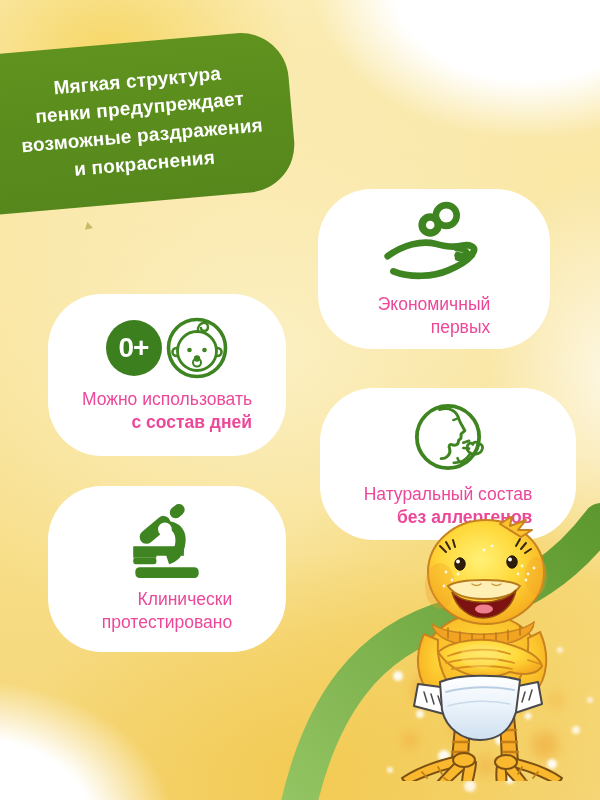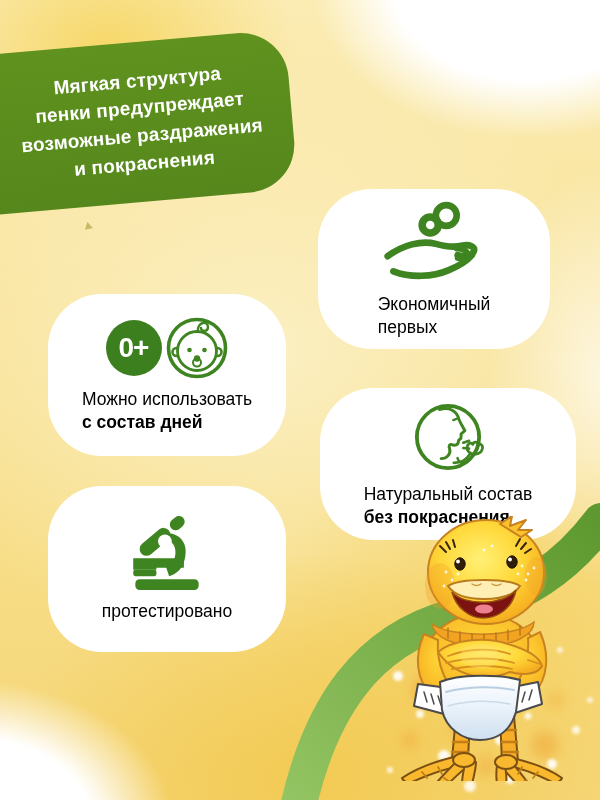--- a/index.html
+++ b/index.html
@@ -33,21 +33,21 @@
     text-align:center;letter-spacing:.2px;}
   
   .card{
     position:absolute;background:#ffffff;border-radius:54px;
     display:flex;flex-direction:column;align-items:center;justify-content:center;
   }
   .card-economy {left:318px;top:189px;width:232px;height:160px;}
   .card-age     {left:48px; top:294px;width:238px;height:162px;}
   .card-natural {left:320px;top:388px;width:256px;height:152px;}
   .card-clinical{left:48px; top:486px;width:238px;height:166px;}
-  .card-text{color:#000000;font-size:17.5px;line-height:1.3;text-align:left;margin-top:8px;}
+  .card-text{color:#ec4899;font-size:17.5px;line-height:1.3;text-align:right;margin-top:8px;}
   .card-text .b{font-weight:bold;}
   .icon-row{display:flex;align-items:center;gap:3px;}
   .age-badge{
     width:56px;height:56px;border-radius:50%;background:#3c7f1e;color:#fff;
     font-weight:bold;font-size:28px;display:flex;align-items:center;justify-content:center;
     letter-spacing:-1px;
   }
   .chick{position:absolute;left:388px;top:516px;}
   .stray{
     position:absolute;left:86px;top:223px;width:0;height:0;opacity:.55;
@@ -154,37 +154,38 @@
       <path d="M28 10 C38 7 44 12 46 18 C47 22 50 26 52 30 L48.5 33 C48 34.5 49 36 48 37.5 C47 38.5 45.8 38.5 45.8 40.5 C45.8 43.5 42.5 44.5 39.5 43.3 C37.5 42.6 36.5 44.3 37.5 47 C39 52 35 56.5 29.5 56.5" stroke-width="2.8"></path>
       <path d="M41 20 l4 -1.5" stroke-width="2.2"></path>
       <path d="M50.5 41.5 l5.5 -2" stroke-width="2.4"></path>
       <path d="M50.5 46.5 l5.5 .5" stroke-width="2.4"></path>
       <path d="M54.5 48.5 C53 42.5 57.5 40 59.5 43 C60.5 40 64.5 40 64.5 44 C66.5 41.5 69.5 43.5 68.5 47.5 C67 52.5 58.5 54.5 54.5 48.5 Z" stroke-width="2.6"></path>
       <path d="M56.5 52.5 C53 58.5 47.5 60.5 41.5 60.5" stroke-width="2.6"></path>
       <path d="M45 56 C47 62 53.5 62 56 57.5" stroke-width="2.4"></path>
     </svg>
     <div class="card-text">
       <div>Натуральный состав</div>
-      <div class="b">без покраснения</div>
+      <div class="b">без аллергенов</div>
     </div>
   </div>
 
   <div class="card card-clinical">
     <svg width="90" height="76" viewBox="0 0 84 72" fill="#3e8420">
       <rect x="12" y="60" width="60" height="10" rx="4"></rect>
       <path d="M10 40 H58 V49 H32 V51 H10 Z"></path>
       <rect x="10" y="51" width="22" height="6" rx="2"></rect>
       <g transform="rotate(-40 36 20)">
         <rect x="12" y="13.5" width="34" height="13" rx="6.5"></rect>
         <rect x="49" y="14.5" width="15" height="11" rx="5.5"></rect>
       </g>
       <path d="M42 16 C56 17 62 27 59 40 C57 50 51 55 44 57 L41 48 C47 46 50 41 50 34 C50 27 46 23 39 22 Z"></path>
       <circle cx="40" cy="24" r="6.5" fill="#ffffff"></circle>
     </svg>
     <div class="card-text">
+      <div>Клинически</div>
       <div>протестировано</div>
     </div>
   </div>
 
   <svg class="chick" width="180" height="265" viewBox="0 0 180 265">
     <defs>
       <radialGradient id="gHead" cx="45%" cy="38%" r="75%">
         <stop offset="0" stop-color="#fff176"></stop>
           <stop offset=".45" stop-color="#ffd83a"></stop>
         <stop offset=".78" stop-color="#f7b322"></stop>

